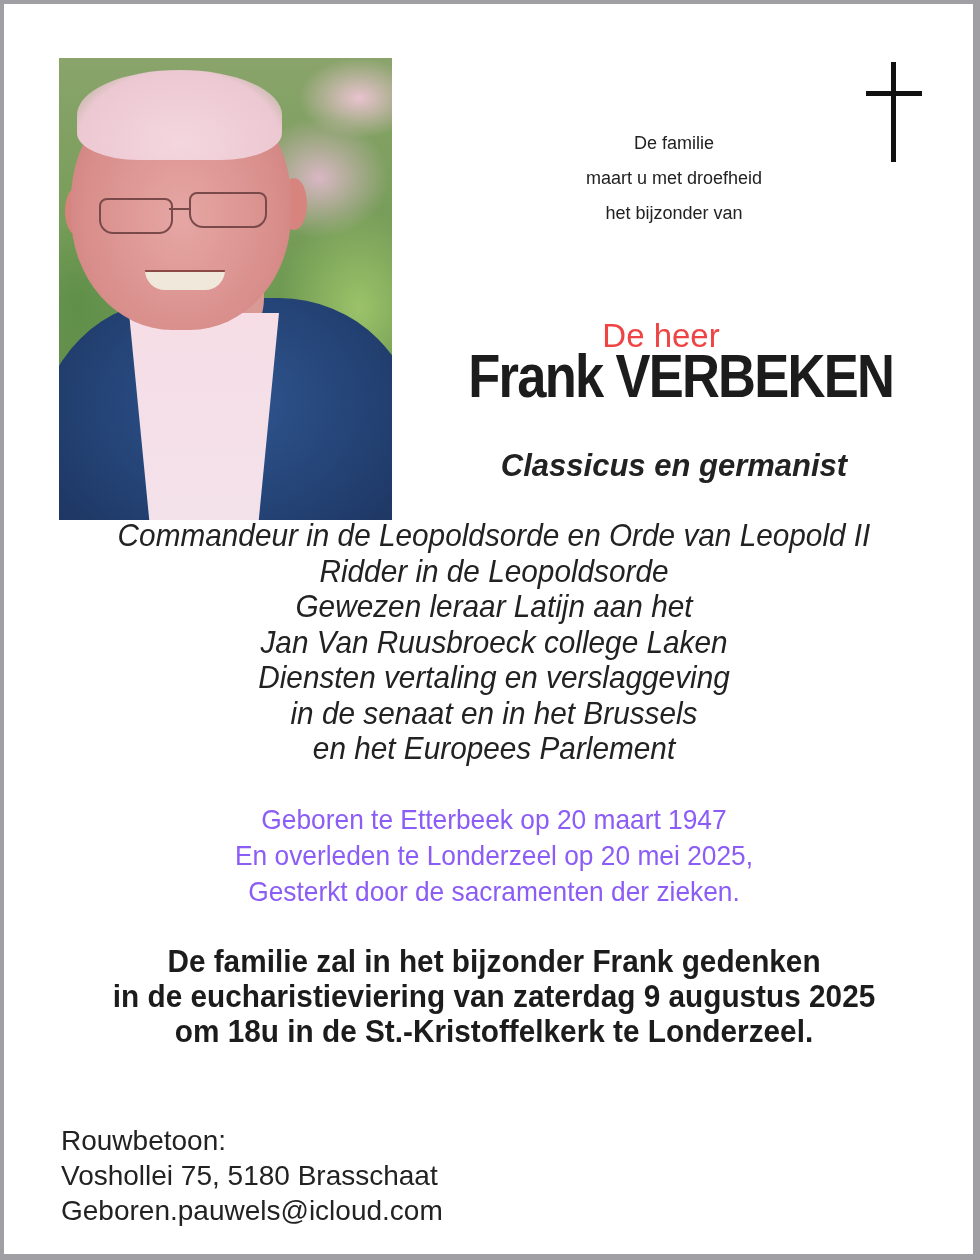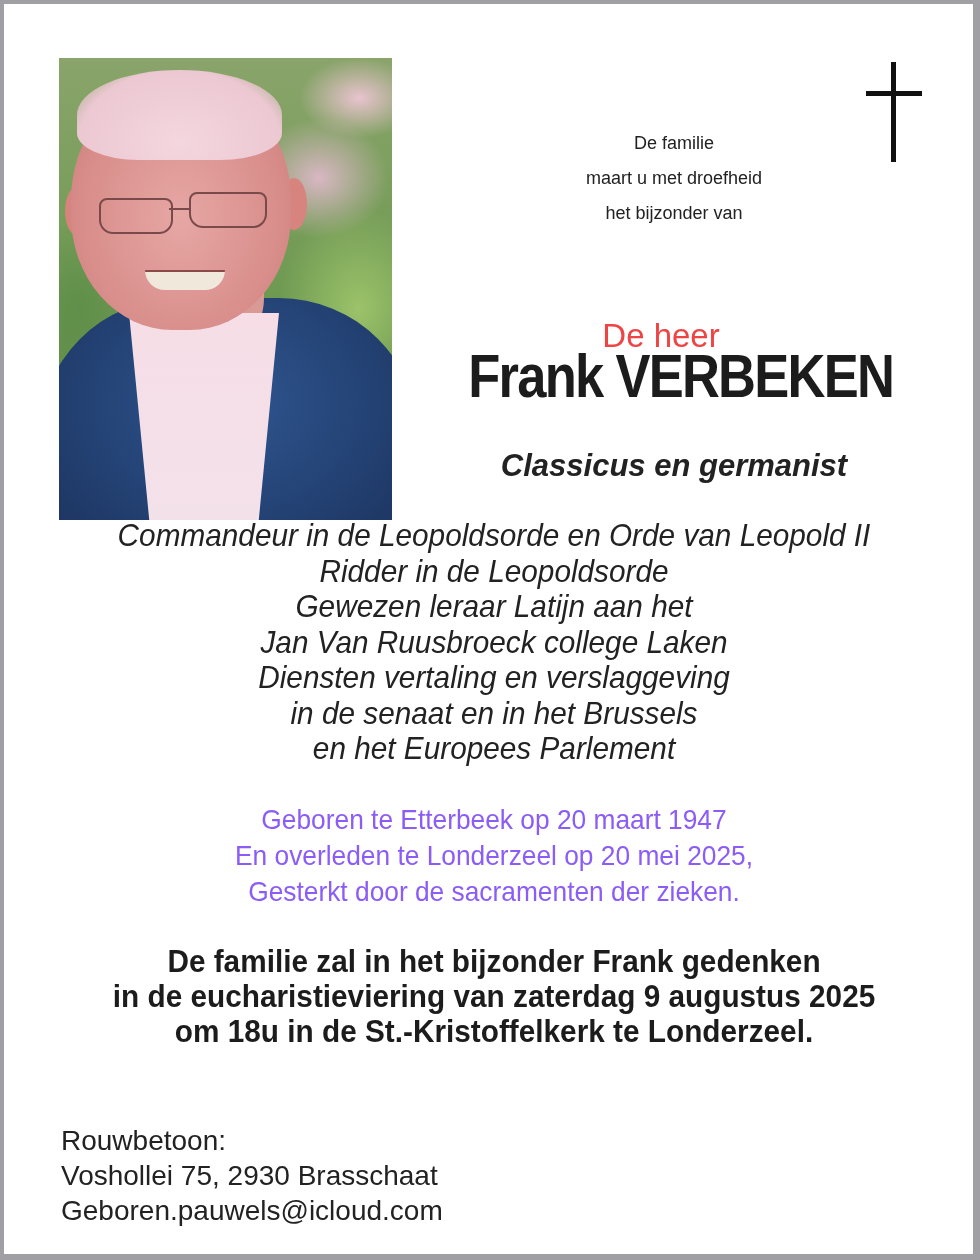--- a/index.html
+++ b/index.html
@@ -172,17 +172,17 @@
   </div>
 
   <div class="center service">
     <div class="line">De familie zal in het bijzonder Frank gedenken</div>
     <div class="line">in de eucharistieviering van zaterdag 9 augustus 2025</div>
     <div class="line">om 18u in de St.-Kristoffelkerk te Londerzeel.</div>
   </div>
 
   <div class="condolences">
     <div class="line">Rouwbetoon:</div>
-    <div class="line">Voshollei 75, 2930 Brasschaat</div>
+    <div class="line">Voshollei 75, 5180 Brasschaat</div>
     <div class="line">Geboren.pauwels@icloud.com</div>
   </div>
 
 </div>
 
 </body></html>

